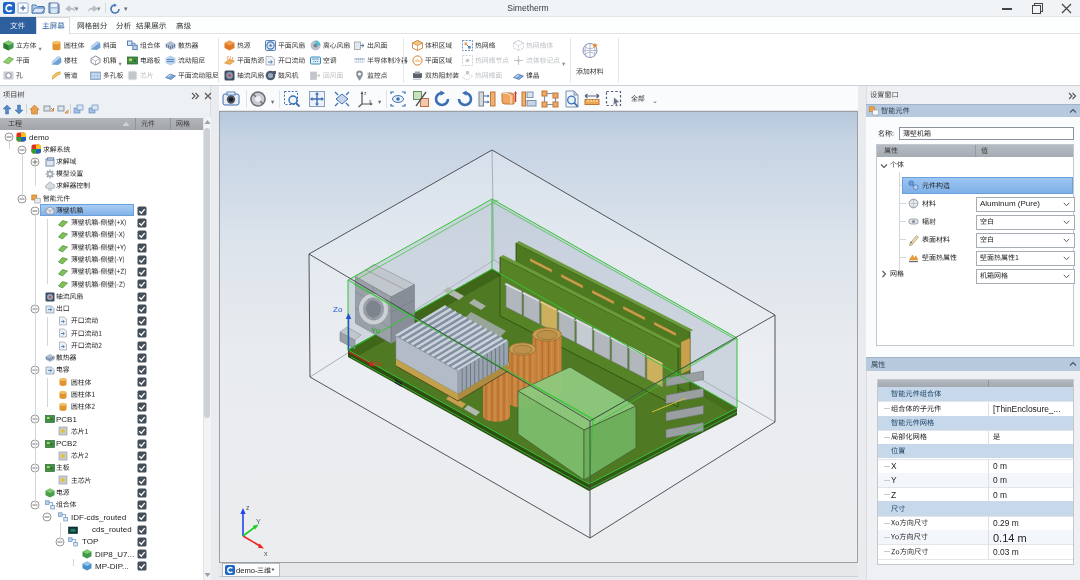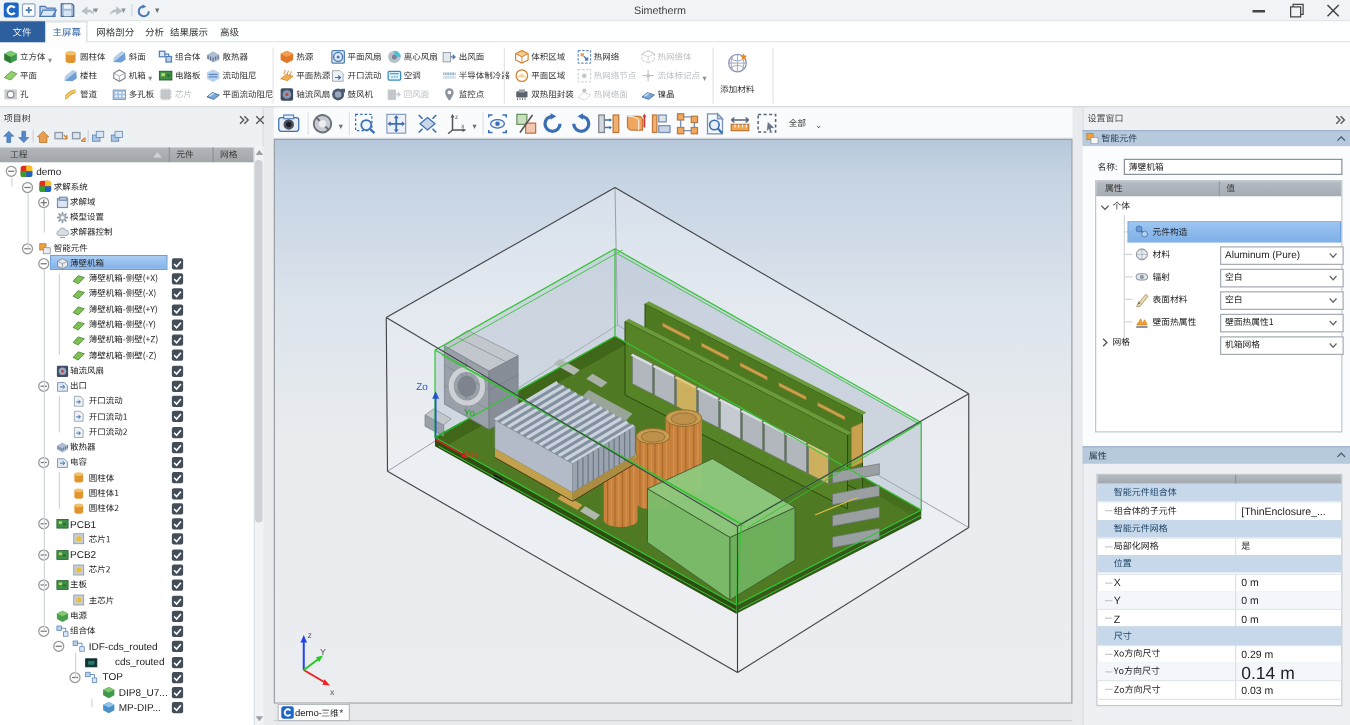--- a/index.html
+++ b/index.html
@@ -1959,21 +1959,21 @@
       <g transform="translate(0,6.19) scale(0.007200,-0.007200)" fill="#222">
         <use href="#u0059" x="0"></use>
         <use href="#u006F" x="531"></use>
         <use href="#u65B9" x="1137"></use>
         <use href="#u5411" x="2137"></use>
         <use href="#u5C3A" x="3137"></use>
         <use href="#u5BF8" x="4137"></use>
       </g>
     </svg>
     <div class="ab" style="left:988px;top:530px;width:1px;height:14.3px;background:#dde1e5"></div>
-    <div class="tx" style="left:993px;top:532.5px;font-size:14px;line-height:10px;color:#222">0.14 m</div>
+    <div class="tx" style="left:993px;top:532.5px;font-size:11px;line-height:10px;color:#222">0.14 m</div>
     <div class="ab" style="left:878px;top:544.3px;width:195px;height:1px;background:#e2e6ea"></div>
     <div class="ab" style="left:884px;top:551.45px;width:6px;height:1px;background:#c8ccd0"></div>
     <svg class="zt" style="left:891px;top:547.5px;width:38.5px;height:9.2px;" viewBox="0 0 38.5 9.2">
       <g transform="translate(0,6.19) scale(0.007200,-0.007200)" fill="#222">
         <use href="#u005A" x="0"></use>
         <use href="#u006F" x="603"></use>
         <use href="#u65B9" x="1209"></use>
         <use href="#u5411" x="2209"></use>
         <use href="#u5C3A" x="3209"></use>
         <use href="#u5BF8" x="4209"></use>

